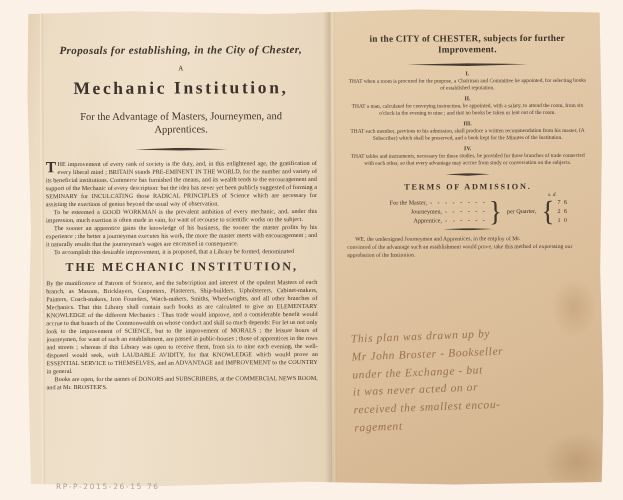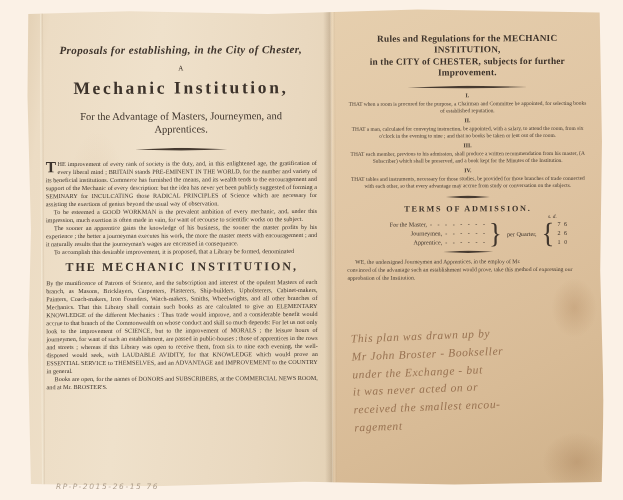--- a/index.html
+++ b/index.html
@@ -83,21 +83,21 @@
   .pledge-intro { text-indent:8px; }
 
   .hand-note {
     position:absolute; left:20px; top:318px; width:212px;
     transform:rotate(-2deg);
     font-style:italic; font-size:11.5px; line-height:1.55;
     color:#8d6646; letter-spacing:.6px; opacity:.85;
   }
   .pencil-note {
     position:absolute; left:56px; top:482px;
-    font-family:"DejaVu Sans",sans-serif; font-style:italic;
+    font-family:"DejaVu Sans",sans-serif; 
     font-size:7.5px; letter-spacing:1.6px; color:#a2927f; opacity:.85;
   }
 </style>
 </head>
 <body>
 
 <div class="photo">
 
   <div class="paper">
 
@@ -123,21 +123,20 @@
         <p class="noindent">By the munificence of Patrons of Science, and the subscription and interest of the opulent Masters of each branch, as Masons, Bricklayers, Carpenters, Plasterers, Ship-builders, Upholsterers, Cabinet-makers, Painters, Coach-makers, Iron Founders, Watch-makers, Smiths, Wheelwrights, and all other branches of Mechanics.  That this Library shall contain such books as are calculated to give an ELEMENTARY KNOWLEDGE of the different Mechanics : Thus trade would improve, and a considerable benefit would accrue to that branch of the Commonwealth on whose conduct and skill so much depends: For let us not only look to the improvement of SCIENCE, but to the improvement of MORALS ; the leisure hours of journeymen, for want of such an establishment, are passed in public-houses ; those of apprentices in the rows and streets ; whereas if this Library was open to receive them, from six to nine each evening, the well-disposed would seek, with LAUDABLE AVIDITY, for that KNOWLEDGE which would prove an ESSENTIAL SERVICE to THEMSELVES, and an ADVANTAGE and IMPROVEMENT to the COUNTRY in general.</p>
         <p>Books are open, for the names of DONORS and SUBSCRIBERS, at the COMMERCIAL NEWS ROOM, and at Mr. BROSTER'S.</p>
       </div>
     </div>
 
     <div class="page page-right">
       <div class="stain stain-a"></div>
       <div class="stain stain-b"></div>
 
       <div class="rp-heading">
-        <div>Rules and Regulations for the MECHANIC INSTITUTION,</div>
         <div>in the CITY of CHESTER, subjects for further Improvement.</div>
       </div>
       <div class="srule srule-med rp-rule-top"></div>
 
       <div class="rule-sec">
         <div class="rule-numeral">I.</div>
         <div class="rule-text">THAT when a room is procured for the purpose, a Chairman and Committee be appointed, for selecting books of established reputation.</div>
       </div>
       <div class="rule-sec">
         <div class="rule-numeral">II.</div>

